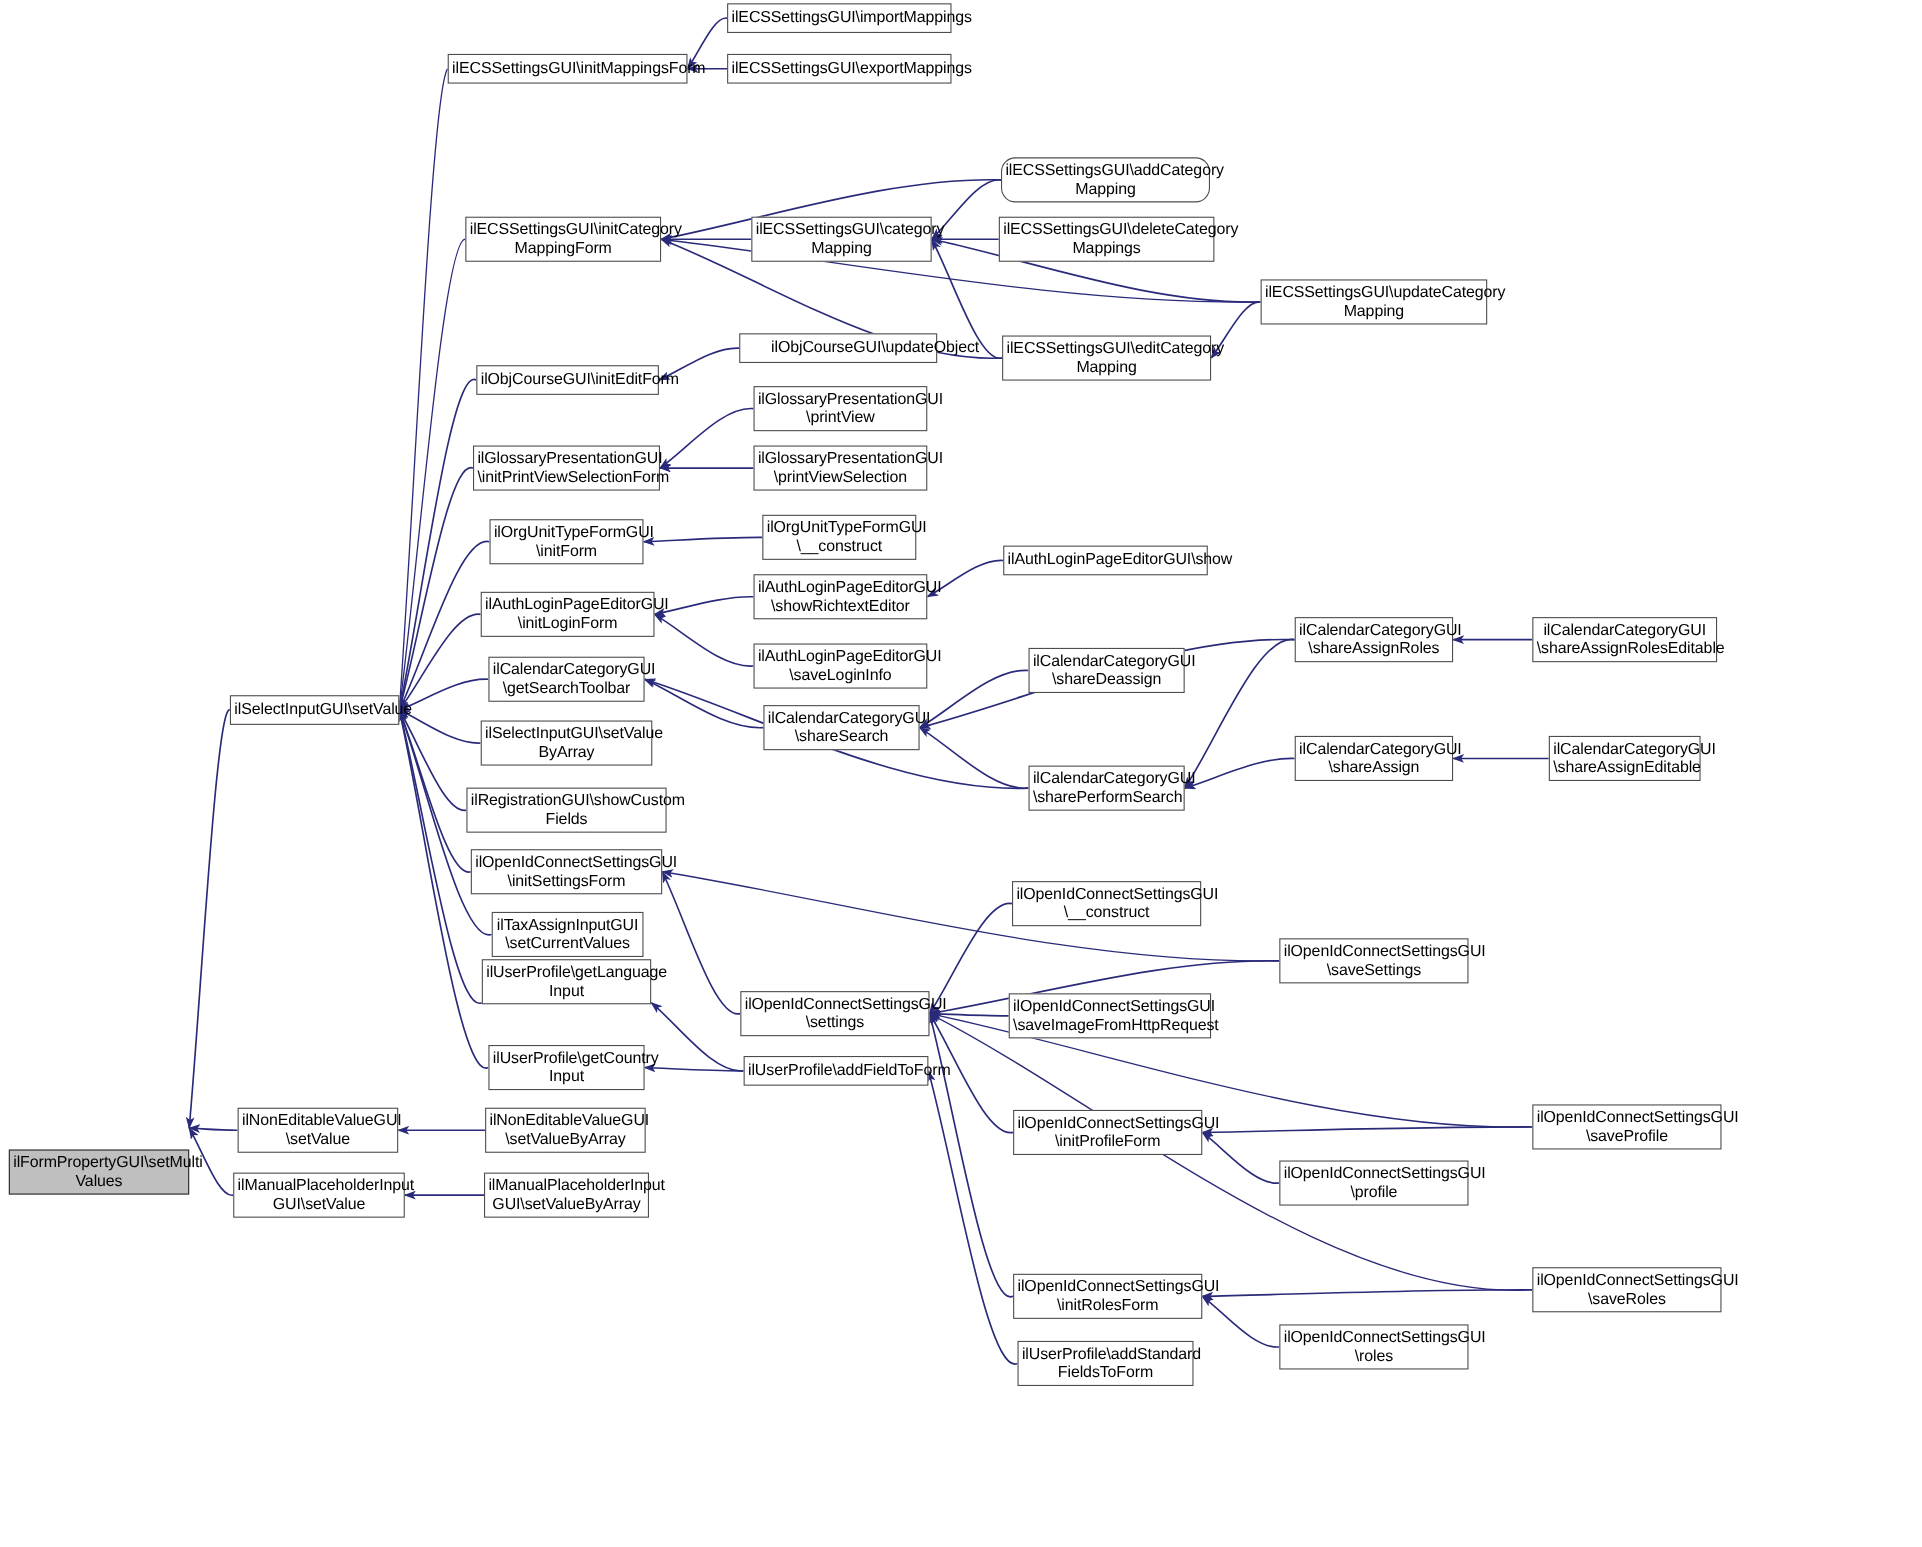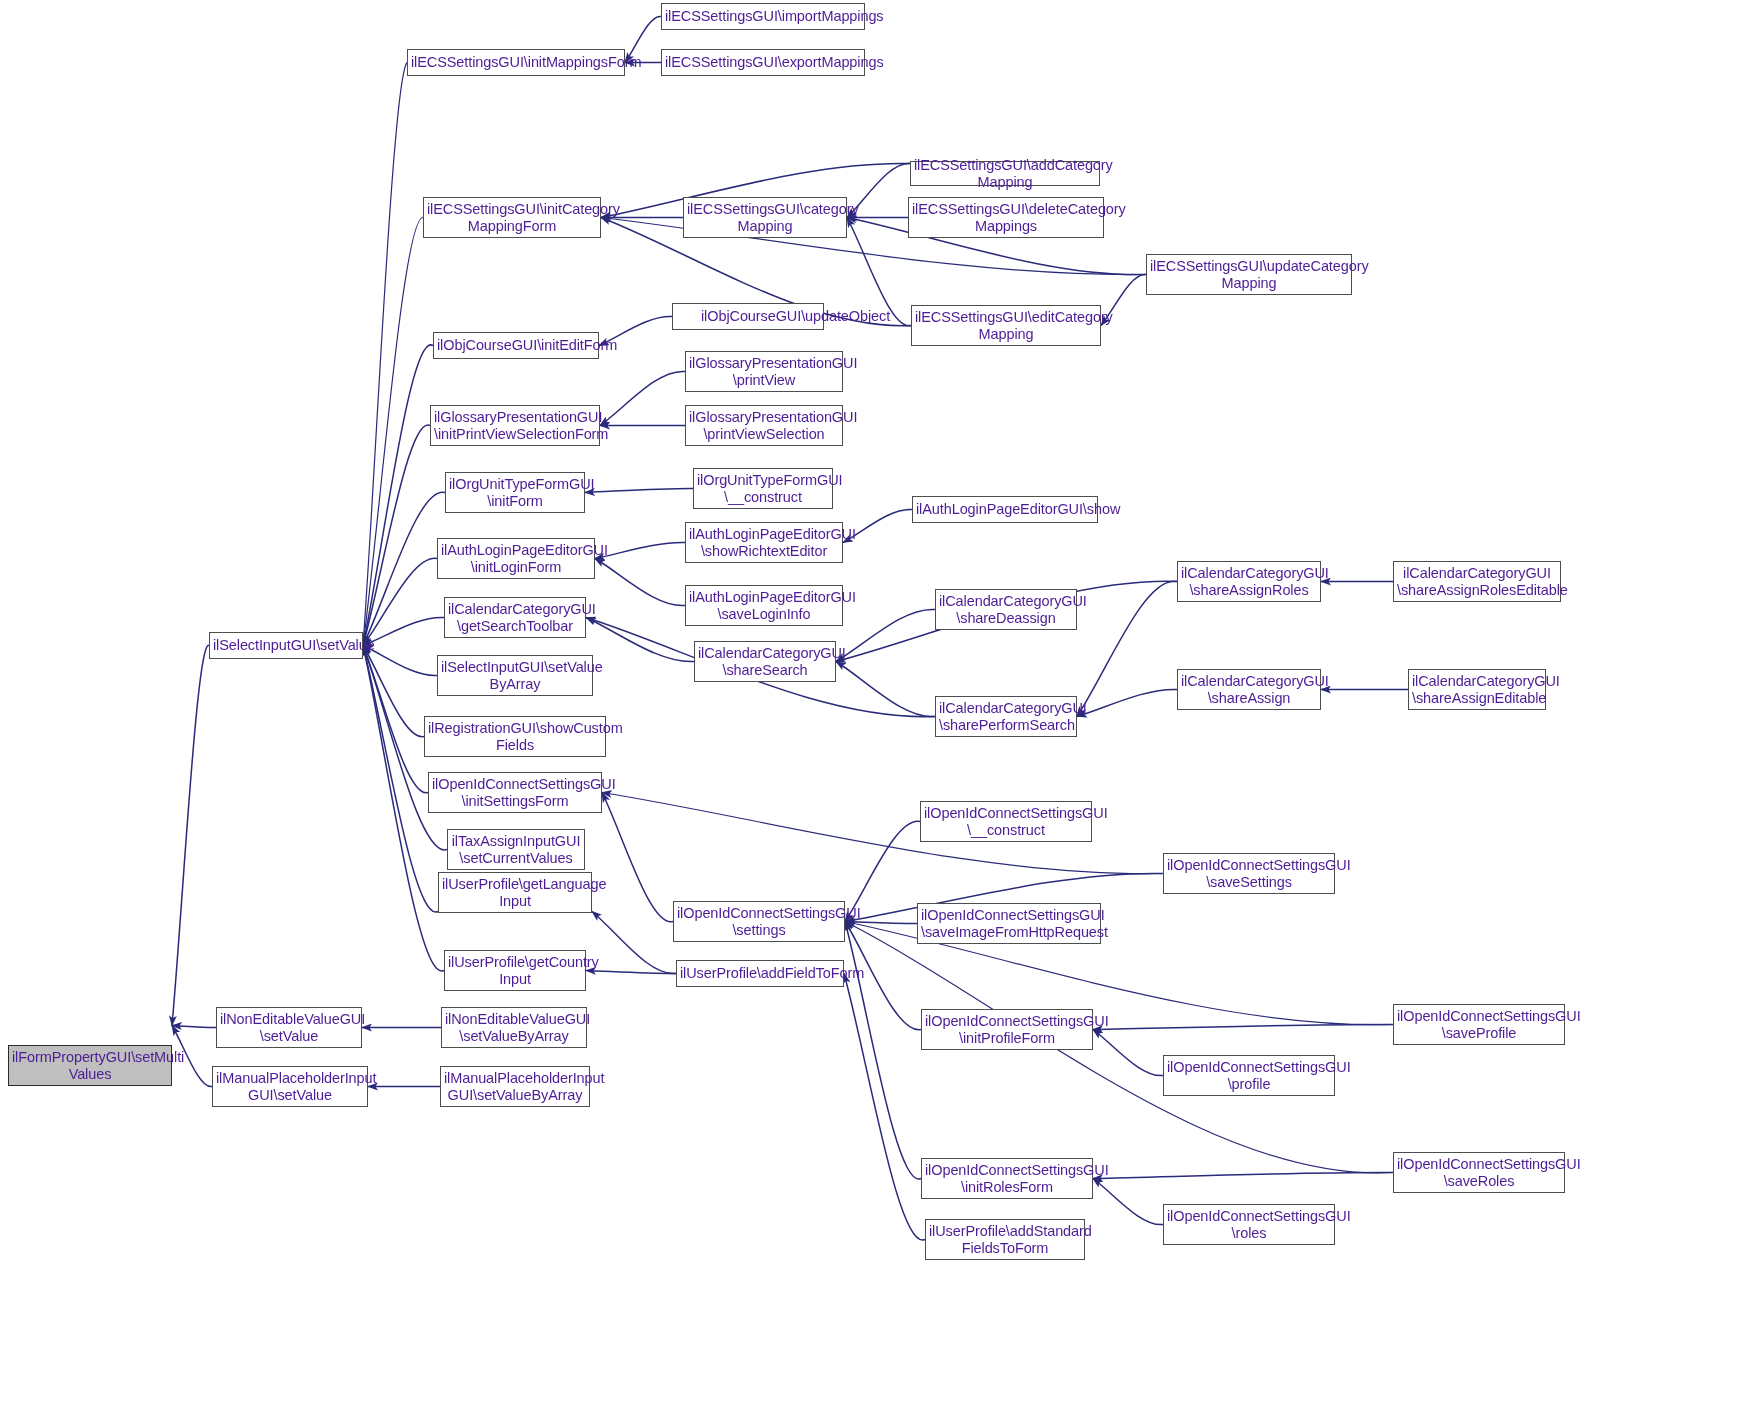--- a/index.html
+++ b/index.html
@@ -22,21 +22,21 @@
     top: 0;
     width: 1747px;
     height: 1406px;
     pointer-events: none;
   }
   .node {
     position: absolute;
     box-sizing: border-box;
     border: 1.3px solid #4d4d4d;
     background: #ffffff;
-    color: #4c1d95;
+    color: #000000;
     font-size: 14.5px;
     line-height: 17px;
     text-align: center;
     display: flex;
     align-items: center;
     justify-content: center;
     padding: 1px 3px;
     white-space: pre-line;
     letter-spacing: -0.1px;
   }
@@ -121,31 +121,31 @@
         <path d="M441,1027.5 C414.93,1027.5 385.7,1027.5 362,1027.5" fill="none" stroke="#2a2a7a" stroke-width="1.5" marker-end="url(#arrow)"></path>
         <path d="M212,1086.5 C198.8,1089.2450000000001 184,1045.874 172,1025.5" fill="none" stroke="#2a2a7a" stroke-width="1.5" marker-end="url(#arrow)"></path>
         <path d="M440,1086.5 C416.24,1086.5 389.6,1086.5 368,1086.5" fill="none" stroke="#2a2a7a" stroke-width="1.5" marker-end="url(#arrow)"></path>
         <path d="M209,645.5 C196.79,638.85 183.1,901.9999999999999 172,1025.5" fill="none" stroke="#2a2a7a" stroke-width="1.5" marker-end="url(#arrow)"></path>
       </g>
   </svg>
   <div id="nodes">
       <div class="node" style="left: 661px; top: 3px; width: 204px; height: 27px;"><span class="lbl">ilECSSettingsGUI\importMappings</span></div>
       <div class="node" style="left: 407px; top: 49px; width: 218px; height: 27px;"><span class="lbl">ilECSSettingsGUI\initMappingsForm</span></div>
       <div class="node" style="left: 661px; top: 49px; width: 204px; height: 27px;"><span class="lbl">ilECSSettingsGUI\exportMappings</span></div>
-      <div class="node" style="left: 910px; top: 161px; width: 190px; height: 25px;"><span class="lbl">ilECSSettingsGUI\addCategory
+      <div class="node" style="left: 910px; top: 143px; width: 190px; height: 41px; border-radius: 13px;"><span class="lbl">ilECSSettingsGUI\addCategory
 Mapping</span></div>
       <div class="node" style="left: 423px; top: 197px; width: 178px; height: 41px;"><span class="lbl">ilECSSettingsGUI\initCategory
 MappingForm</span></div>
       <div class="node" style="left: 683px; top: 197px; width: 164px; height: 41px;"><span class="lbl">ilECSSettingsGUI\category
 Mapping</span></div>
       <div class="node" style="left: 908px; top: 197px; width: 196px; height: 41px;"><span class="lbl">ilECSSettingsGUI\deleteCategory
 Mappings</span></div>
       <div class="node" style="left: 1146px; top: 254px; width: 206px; height: 41px;"><span class="lbl">ilECSSettingsGUI\updateCategory
 Mapping</span></div>
-      <div class="node" style="left: 672px; top: 303px; width: 152px; height: 27px; padding-left: 28px;"><span class="lbl">ilObjCourseGUI\updateObject</span></div>
+      <div class="node" style="left: 672px; top: 303px; width: 180px; height: 27px; padding-left: 28px;"><span class="lbl">ilObjCourseGUI\updateObject</span></div>
       <div class="node" style="left: 911px; top: 305px; width: 190px; height: 41px;"><span class="lbl">ilECSSettingsGUI\editCategory
 Mapping</span></div>
       <div class="node" style="left: 433px; top: 332px; width: 166px; height: 27px;"><span class="lbl">ilObjCourseGUI\initEditForm</span></div>
       <div class="node" style="left: 685px; top: 351px; width: 158px; height: 41px;"><span class="lbl">ilGlossaryPresentationGUI
 \printView</span></div>
       <div class="node" style="left: 430px; top: 405px; width: 170px; height: 41px;"><span class="lbl">ilGlossaryPresentationGUI
 \initPrintViewSelectionForm</span></div>
       <div class="node" style="left: 685px; top: 405px; width: 158px; height: 41px;"><span class="lbl">ilGlossaryPresentationGUI
 \printViewSelection</span></div>
       <div class="node" style="left: 445px; top: 472px; width: 140px; height: 41px;"><span class="lbl">ilOrgUnitTypeFormGUI

